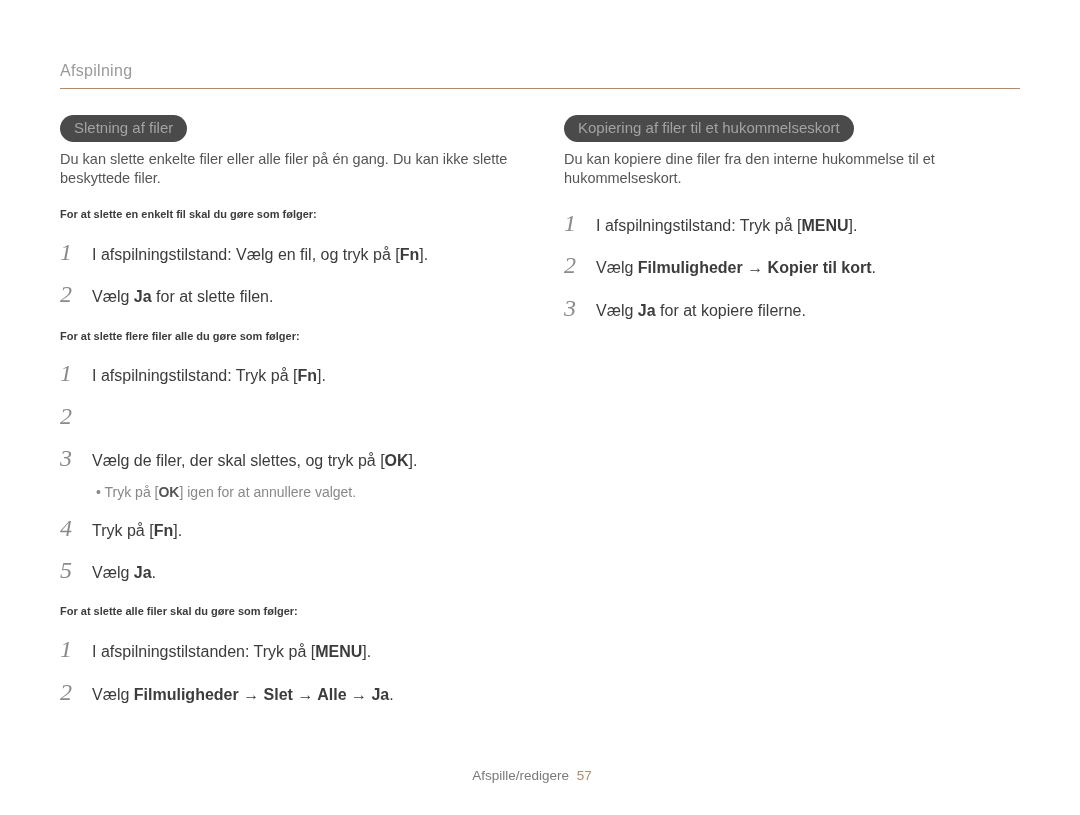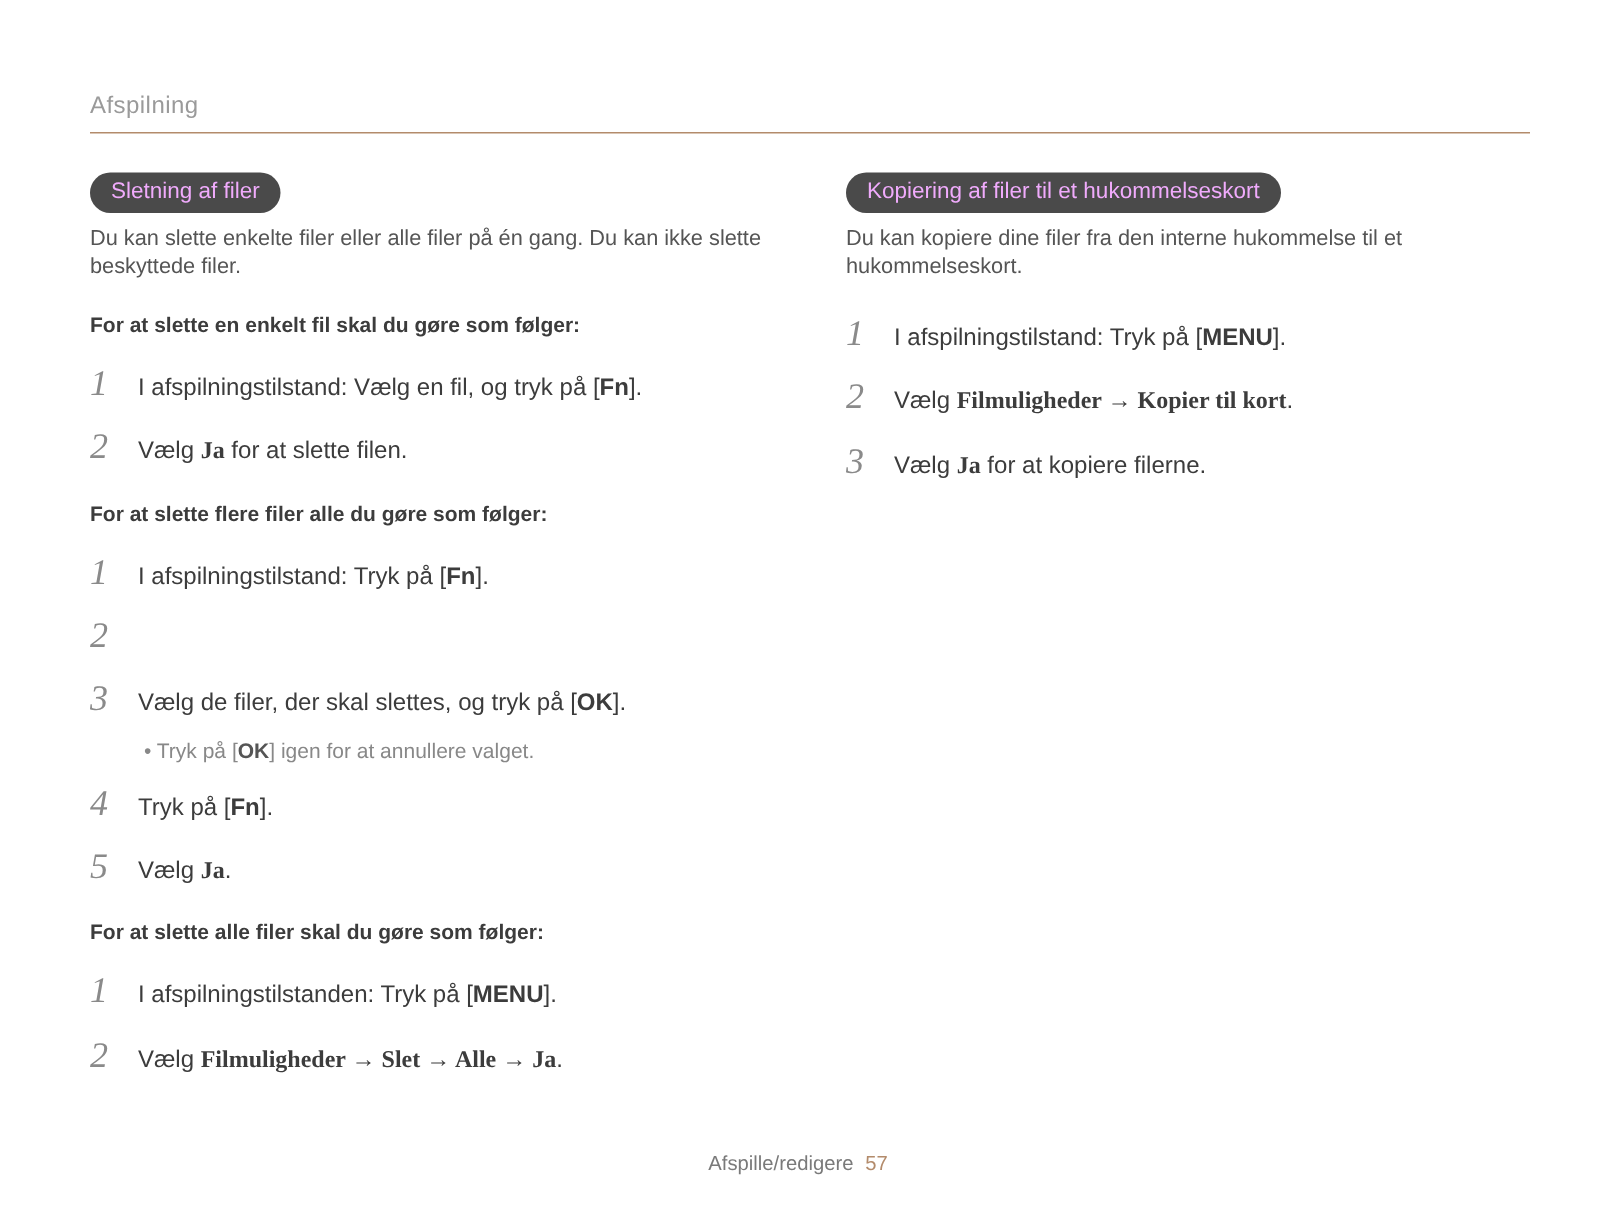--- a/index.html
+++ b/index.html
@@ -24,34 +24,34 @@
     letter-spacing: 0.3px;
   }
   .columns {
     display: flex;
     gap: 48px;
   }
   .col { flex: 1; }
   .pill {
     display: inline-block;
     background: #4a4a4a;
-    color: #f0abfc;
+    color: #a3a3a3;
     border-radius: 14px;
     padding: 3px 14px 4px 14px;
     font-size: 15px;
     margin-bottom: 8px;
   }
   .intro {
     font-size: 14.5px;
     color: #555;
     margin-bottom: 18px;
   }
   .sub-head {
     font-weight: bold;
-    font-size: 14px;
+    font-size: 11px;
     margin-top: 18px;
     margin-bottom: 14px;
   }
   .step {
     display: flex;
     align-items: baseline;
     gap: 14px;
     margin-bottom: 10px;
   }
   .step .num {
@@ -61,21 +61,21 @@
     width: 18px;
     text-align: left;
     font-family: Georgia, serif;
     font-style: italic;
   }
   .step .txt {
     font-size: 16px;
     color: #3c3c3c;
     flex: 1;
   }
-  .step .txt .b { font-weight: bold; font-family: Liberation Serif, serif; }
+  .step .txt .b { font-weight: bold; }
   .substep {
     margin-left: 36px;
     font-size: 14px;
     color: #888;
     margin-top: -2px;
     margin-bottom: 10px;
   }
   .keybtn {
     font-weight: bold;
     display: inline-block;

